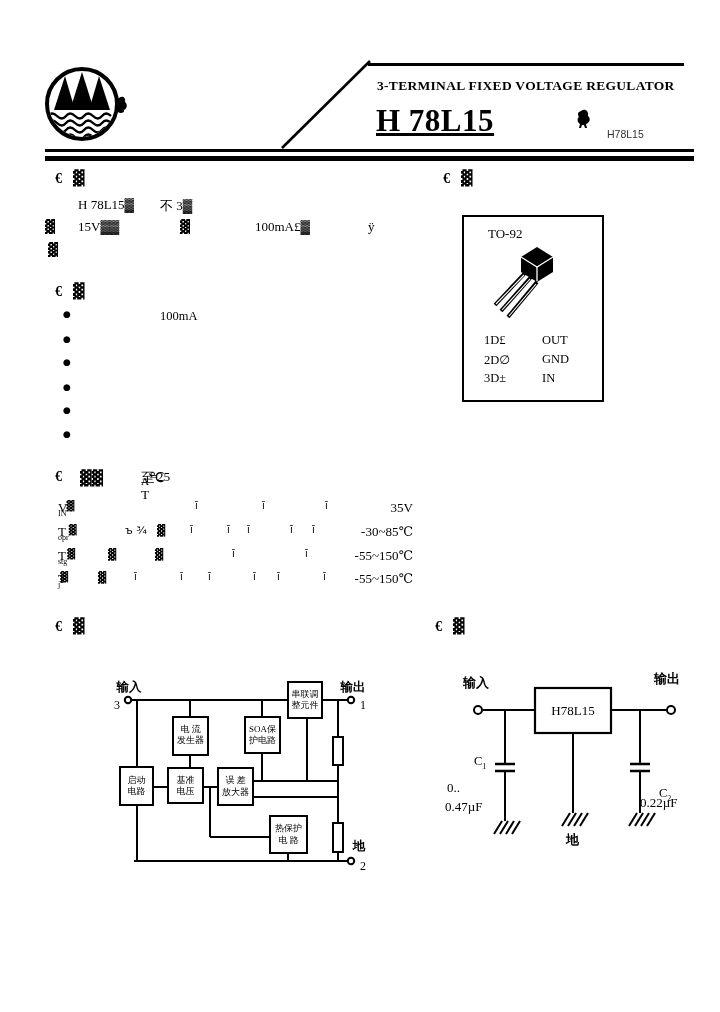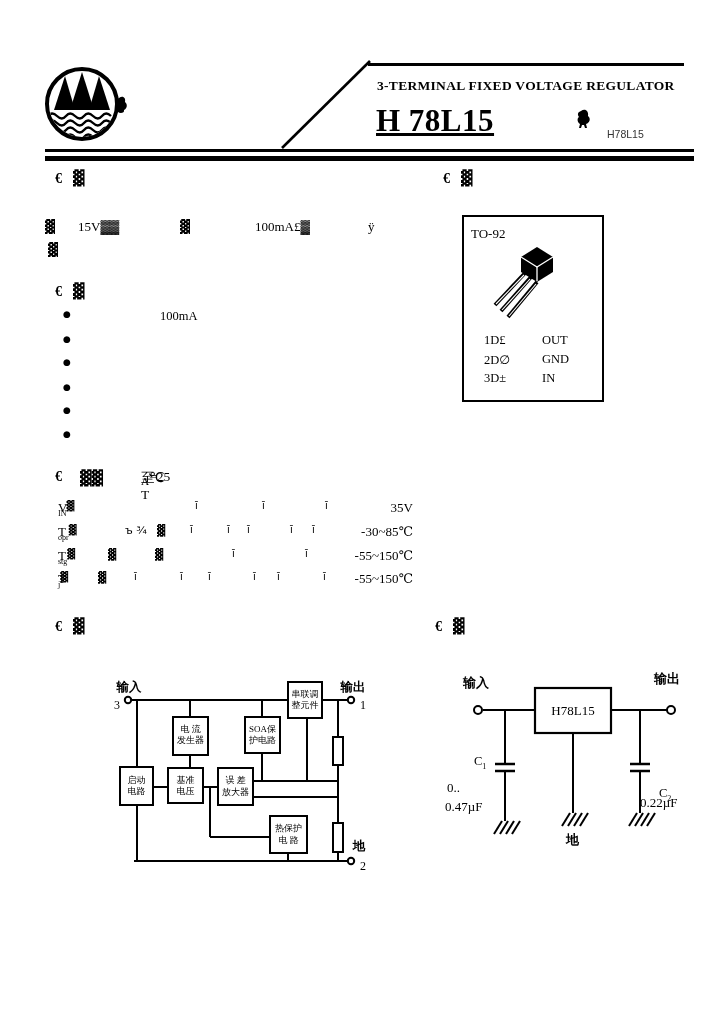--- a/index.html
+++ b/index.html
@@ -74,20 +74,24 @@
     <path d="M5 3 C9 0 13 3 12 8 C15 10 14 15 10 16 L11 20 L9 20 L8 17 L6 17 L5 20 L3 20 L4 16 C1 14 1 10 3 9 C1 6 2 4 5 3 Z" fill="#000"></path>
   </svg>
   <div class="abs partnum" style="left:607px;top:128px">H78L15</div>
 
   <div class="rule" style="left:45px;top:149px;width:649px;height:3px"></div>
   <div class="rule" style="left:45px;top:156px;width:649px;height:5px"></div>
 
   <div class="sec-h" style="left:55px;top:169px">
     <span>€</span><span class="gl g">▓</span>
   </div>
+  <div class="row body13" style="top:197px">
+    <span style="left:78px">H 78L15▓</span>
+    <span style="left:160px">不 3▓</span>
+  </div>
   <div class="row body13" style="top:219px">
     <span style="left:45px" class="g">▓</span>
     <span style="left:78px">15V▓▓</span>
     <span style="left:180px" class="g">▓</span>
     <span style="left:255px">100mA£▓</span>
     <span style="left:368px">ÿ</span>
   </div>
   <div class="row body13" style="top:242px">
     <span style="left:48px" class="g">▓</span>
   </div>
@@ -117,21 +121,21 @@
   </div>
   <div class="row" style="top:429px">
     <span class="feat-b g" style="left:63px">●</span>
     <span class="feat-t"></span>
   </div>
 
   <div class="sec-h" style="left:443px;top:169px">
     <span>€</span><span class="gl g">▓</span>
   </div>
   <div class="pkg-box"></div>
-  <div class="abs body13" style="left:471px;top:226px">TO-92</div>
+  <div class="abs body13" style="left:488px;top:226px">TO-92</div>
 
   <svg class="abs" style="left:485px;top:243px" width="80" height="85" viewBox="0 0 80 85">
     <polygon points="36,14 52,4 68,14 68,29 52,39 36,29" fill="#000"></polygon>
     <polyline points="36,14 52,24 68,14" fill="none" stroke="#fff" stroke-width="1.3"></polyline>
     <line x1="52" y1="24" x2="52" y2="38" stroke="#fff" stroke-width="1.3"></line>
     <g>
       <line x1="40" y1="30" x2="10" y2="62" stroke="#000" stroke-width="3.8"></line>
       <line x1="46" y1="34" x2="16" y2="68" stroke="#000" stroke-width="3.8"></line>
       <line x1="52" y1="39" x2="23" y2="74" stroke="#000" stroke-width="3.8"></line>
       <line x1="39" y1="32" x2="11" y2="61" stroke="#fff" stroke-width="1.1"></line>

